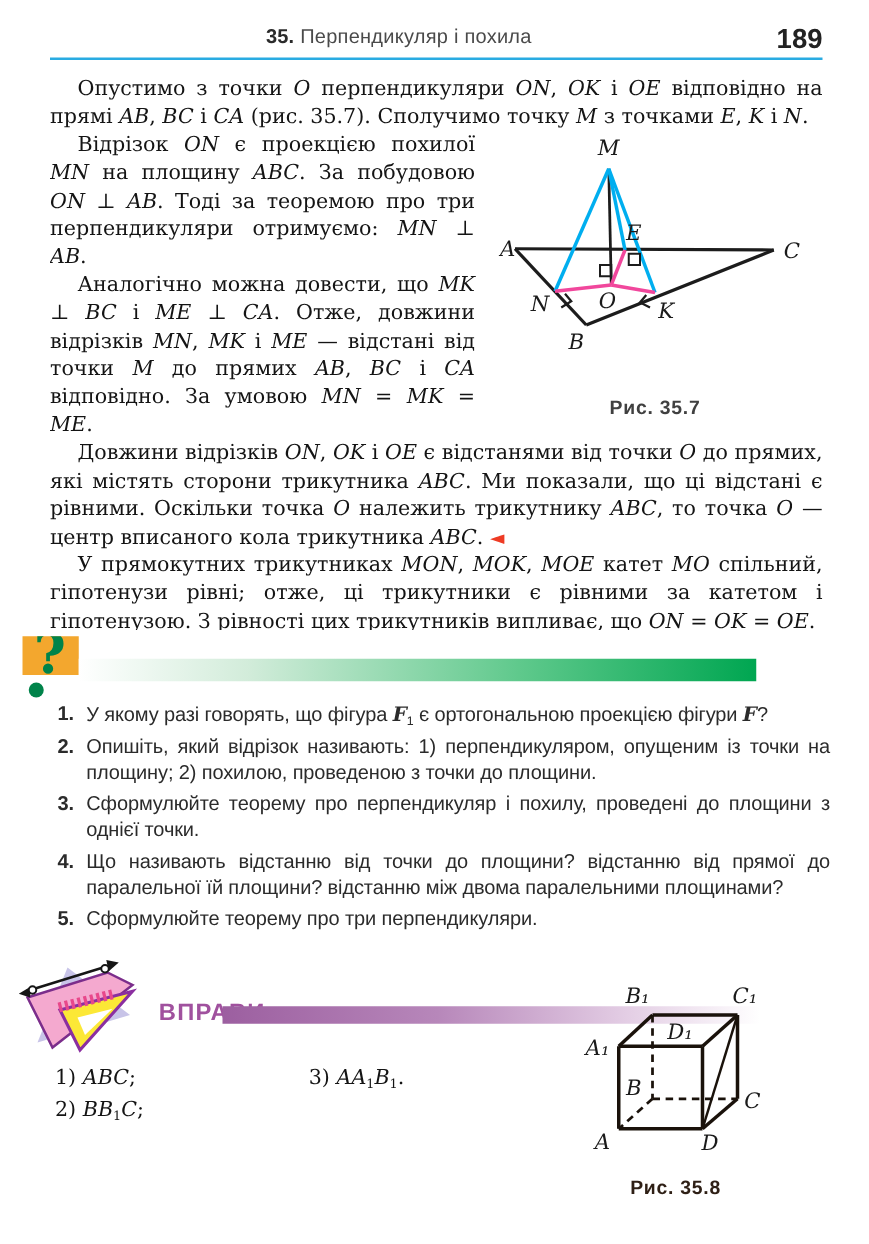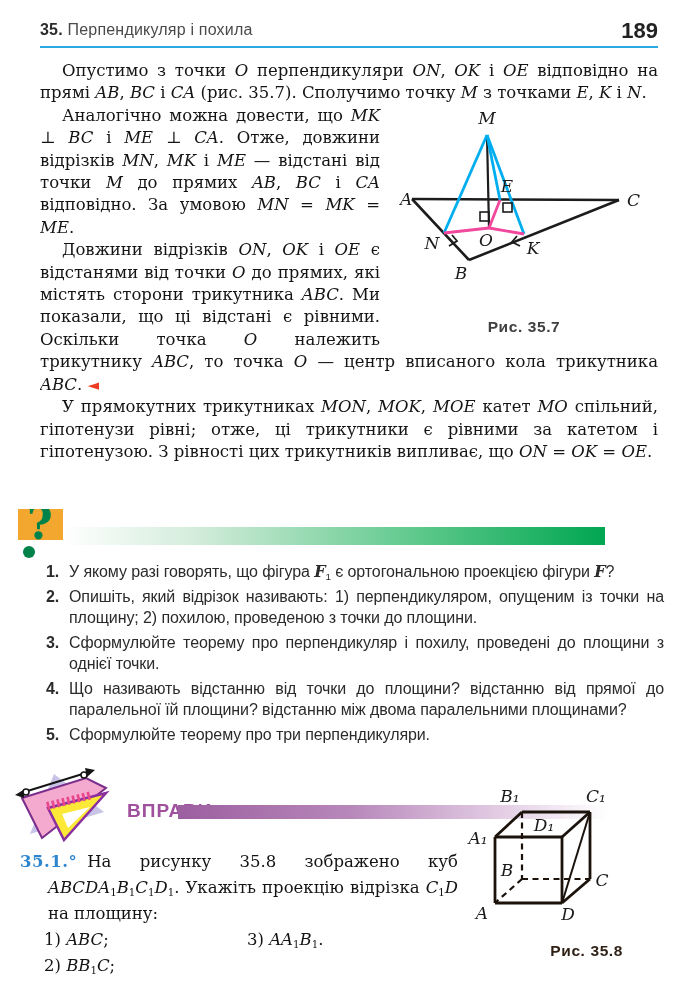--- a/index.html
+++ b/index.html
@@ -2,21 +2,21 @@
 <html><head>
 <meta charset="utf-8">
 <style>
   html,body{margin:0;padding:0;}
   body{
     width:695px;height:995px;background:#ffffff;position:relative;
     font-family:"Liberation Sans", sans-serif;overflow:hidden;
   }
   
   .hdr{position:absolute;top:21px;left:40px;right:37px;height:22px;}
-  .hdr-title{position:absolute;left:0;right:60px;text-align:left;
+  .hdr-title{position:absolute;left:0;right:60px;text-align:center;
     font-size:16px;color:#4a4a4a;letter-spacing:.2px;}
   .hdr-title b{color:#2b2b2b;}
   .hdr-page{position:absolute;right:0;top:-3px;font-size:22px;font-weight:bold;color:#222;}
   .hdr-rule{position:absolute;top:46px;left:40px;width:618px;height:2px;background:#29abe2;}
   
   .main{position:absolute;top:60px;left:40px;width:618px;max-height:444px;overflow:hidden;
     font-family:"DejaVu Serif","Liberation Serif",serif;font-size:16.5px;line-height:22.4px;
     color:#141414;text-align:justify;}
   .main p{margin:0;text-indent:22px;}
   .main i{font-style:italic;}
@@ -54,21 +54,21 @@
   .problem{position:absolute;left:20px;top:849px;width:438px;
     font-family:"DejaVu Serif","Liberation Serif",serif;font-size:16.5px;line-height:26px;
     color:#141414;}
   .p-body{text-align:justify;padding-left:28px;text-indent:-28px;}
   .pnum{color:#2e86d0;font-weight:bold;letter-spacing:.5px;margin-right:10px;}
   .opts{padding-left:24px;}
   .opt-row{position:relative;height:26px;}
   .opt-c2{position:absolute;left:190px;top:0;margin-left:13px;}
   
   .fig358{position:absolute;left:458px;top:786px;width:205px;}
-  .fig358-cap{position:absolute;left:458px;top:942px;width:165px;text-align:right;
+  .fig358-cap{position:absolute;left:458px;top:942px;width:165px;text-align:center;
     font-weight:bold;font-size:15.5px;color:#2e1f15;letter-spacing:.6px;}
 </style>
 </head>
 <body>
 
 <div class="hdr">
   <div class="hdr-title"><b>35.</b><span> Перпендикуляр і похила</span></div>
   <div class="hdr-page">189</div>
 </div>
 <div class="hdr-rule"></div>
@@ -103,20 +103,21 @@
       <text class="svglbl" x="228" y="99" text-anchor="start">C</text>
       <text class="svglbl" x="62" y="172" text-anchor="middle">B</text>
       <text class="svglbl" x="33" y="142" text-anchor="middle">N</text>
       <text class="svglbl" x="87" y="139" text-anchor="middle">O</text>
       <text class="svglbl" x="134" y="147" text-anchor="middle">K</text>
       <text class="svglbl" x="108" y="85" text-anchor="middle">E</text>
     </svg>
     <div class="figcap">Рис. 35.7</div>
   </div>
 
+  <p>Відрізок <i>ON</i> є проекцією похилої <i>MN</i> на площину <i>ABC</i>. За побудовою <i>ON</i> ⊥ <i>AB</i>. Тоді за теоремою про три перпендикуляри отримуємо: <i>MN</i> ⊥ <i>AB</i>.</p>
   <p>Аналогічно можна довести, що <i>MK</i> ⊥ <i>BC</i> і <i>ME</i> ⊥ <i>CA</i>. Отже, довжини відрізків <i>MN</i>, <i>MK</i> і <i>ME</i> — відстані від точки <i>M</i> до прямих <i>AB</i>, <i>BC</i> і <i>CA</i> відповідно. За умовою <i>MN</i> = <i>MK</i> = <i>ME</i>.</p>
   <p>Довжини відрізків <i>ON</i>, <i>OK</i> і <i>OE</i> є відстанями від точки <i>O</i> до прямих, які містять сторони трикутника <i>ABC</i>. Ми показали, що ці відстані є рівними. Оскільки точка <i>O</i> належить трикутнику <i>ABC</i>, то точка <i>O</i> — центр вписаного кола трикутника <i>ABC</i>. <span class="qed">◄</span></p>
   <p>У прямокутних трикутниках <i>MON</i>, <i>MOK</i>, <i>MOE</i> катет <i>MO</i> спільний, гіпотенузи рівні; отже, ці трикутники є рівними за катетом і гіпотенузою. З рівності цих трикутників випливає, що <i>ON</i> = <i>OK</i> = <i>OE</i>.</p>
 </div>
 
 <div class="q-iconbox">
   <span class="q-glyph">?</span>
 </div>
 <div class="q-dot"></div>
 <div class="q-bar"></div>
@@ -155,23 +156,20 @@
     <polygon points="1,33 11,27 10,36" fill="#161616"></polygon>
     <polygon points="81,8 71,6 73,15" fill="#161616"></polygon>
     <circle cx="12" cy="30" r="3" fill="#ffffff" stroke="#161616" stroke-width="1.6"></circle>
     <circle cx="70" cy="13" r="3" fill="#ffffff" stroke="#161616" stroke-width="1.6"></circle>
   </svg>
 </div>
 <div class="ex-title">ВПРАВИ</div>
 <div class="ex-bar"></div>
 
 <div class="problem">
-  <div class="p-body">
-    <span class="pnum">35.1.°</span><span>На рисунку 35.8 зображено куб <i>ABCDA</i><sub>1</sub><i>B</i><sub>1</sub><i>C</i><sub>1</sub><i>D</i><sub>1</sub>. Укажіть проекцію відрізка <i>C</i><sub>1</sub><i>D</i> на площину:</span>
-  </div>
   <div class="opts">
     <div class="opt-row">
       <span class="opt">1) <i>ABC</i>;</span>
       <span class="opt opt-c2">3) <i>AA</i><sub>1</sub><i>B</i><sub>1</sub>.</span>
     </div>
     <div class="opt-row">
       <span class="opt">2) <i>BB</i><sub>1</sub><i>C</i>;</span>
     </div>
   </div>
 </div>

